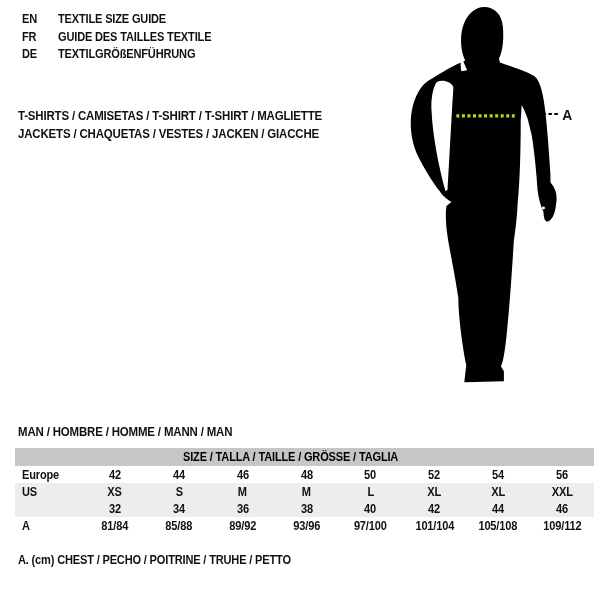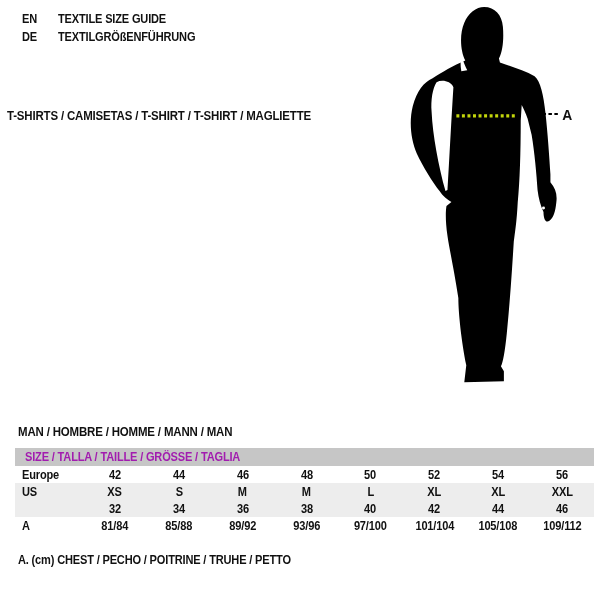--- a/index.html
+++ b/index.html
@@ -6,53 +6,57 @@
   .page{
     position:relative;width:600px;height:600px;background:#ffffff;
     font-family:"Liberation Sans",sans-serif;color:#111111;overflow:hidden;
   }
   .cond{display:inline-block;transform:scaleX(.85);transform-origin:0 50%;white-space:nowrap;}
   
   .lang-block{position:absolute;left:22px;top:10px;}
   .lang-row{height:17.5px;line-height:17.5px;font-size:13px;font-weight:700;letter-spacing:-.2px;}
   .lang-code{display:inline-block;width:36px;}
   
-  .categories{position:absolute;left:7px;top:107px;font-size:13.5px;font-weight:700;letter-spacing:-.2px;}
+  .categories{position:absolute;left:18px;top:107px;font-size:13.5px;font-weight:700;letter-spacing:-.2px;}
   .categories div{height:18px;line-height:18px;}
   
   .figure-wrap{position:absolute;left:403px;top:4px;width:180px;height:396px;}
   
   .man-line{position:absolute;left:18px;top:424px;font-size:13.5px;font-weight:700;letter-spacing:-.2px;}
   
   .size-table{position:absolute;left:15px;top:448px;width:579px;font-size:13px;font-weight:700;letter-spacing:-.2px;}
-  .t-header{height:18px;line-height:18px;background:#c6c6c6;color:#a21caf;padding-left:10px;box-sizing:border-box;}
+  .t-header{height:18px;line-height:18px;background:#c6c6c6;color:#000000;padding-left:10px;box-sizing:border-box;text-align:center;}
   .t-row{display:flex;height:17px;line-height:17px;align-items:center;}
   .t-row.shade{background:#ededed;}
   .t-label{width:68px;padding-left:7px;box-sizing:border-box;flex:0 0 68px;}
   .t-cell{flex:1 1 0;text-align:center;}
   .t-cell .cond{transform-origin:50% 50%;}
   
   .footnote{position:absolute;left:18px;top:552px;font-size:13px;font-weight:700;letter-spacing:-.2px;}
 </style>
 </head>
 <body>
 
 <div class="page">
 
   <div class="lang-block">
     <div class="lang-row">
       <span class="lang-code cond">EN</span><span class="cond">TEXTILE SIZE GUIDE</span>
     </div>
     <div class="lang-row">
+      <span class="lang-code cond">FR</span><span class="cond">GUIDE DES TAILLES TEXTILE</span>
+    </div>
+    <div class="lang-row">
       <span class="lang-code cond">DE</span><span class="cond">TEXTILGRÖßENFÜHRUNG</span>
     </div>
   </div>
 
   <div class="categories">
     <div><span class="cond">T-SHIRTS / CAMISETAS / T-SHIRT / T-SHIRT / MAGLIETTE</span></div>
+    <div><span class="cond">JACKETS / CHAQUETAS / VESTES / JACKEN / GIACCHE</span></div>
   </div>
 
   <div class="figure-wrap">
     <svg width="180" height="396" viewBox="0 0 180 400" xmlns="http://www.w3.org/2000/svg">
 
       <path fill="#000000" d="
         M62,57
         C57,48 56,30 61,19
         C65,9 73,3 81,3
         C92,3 99,11 100,23

